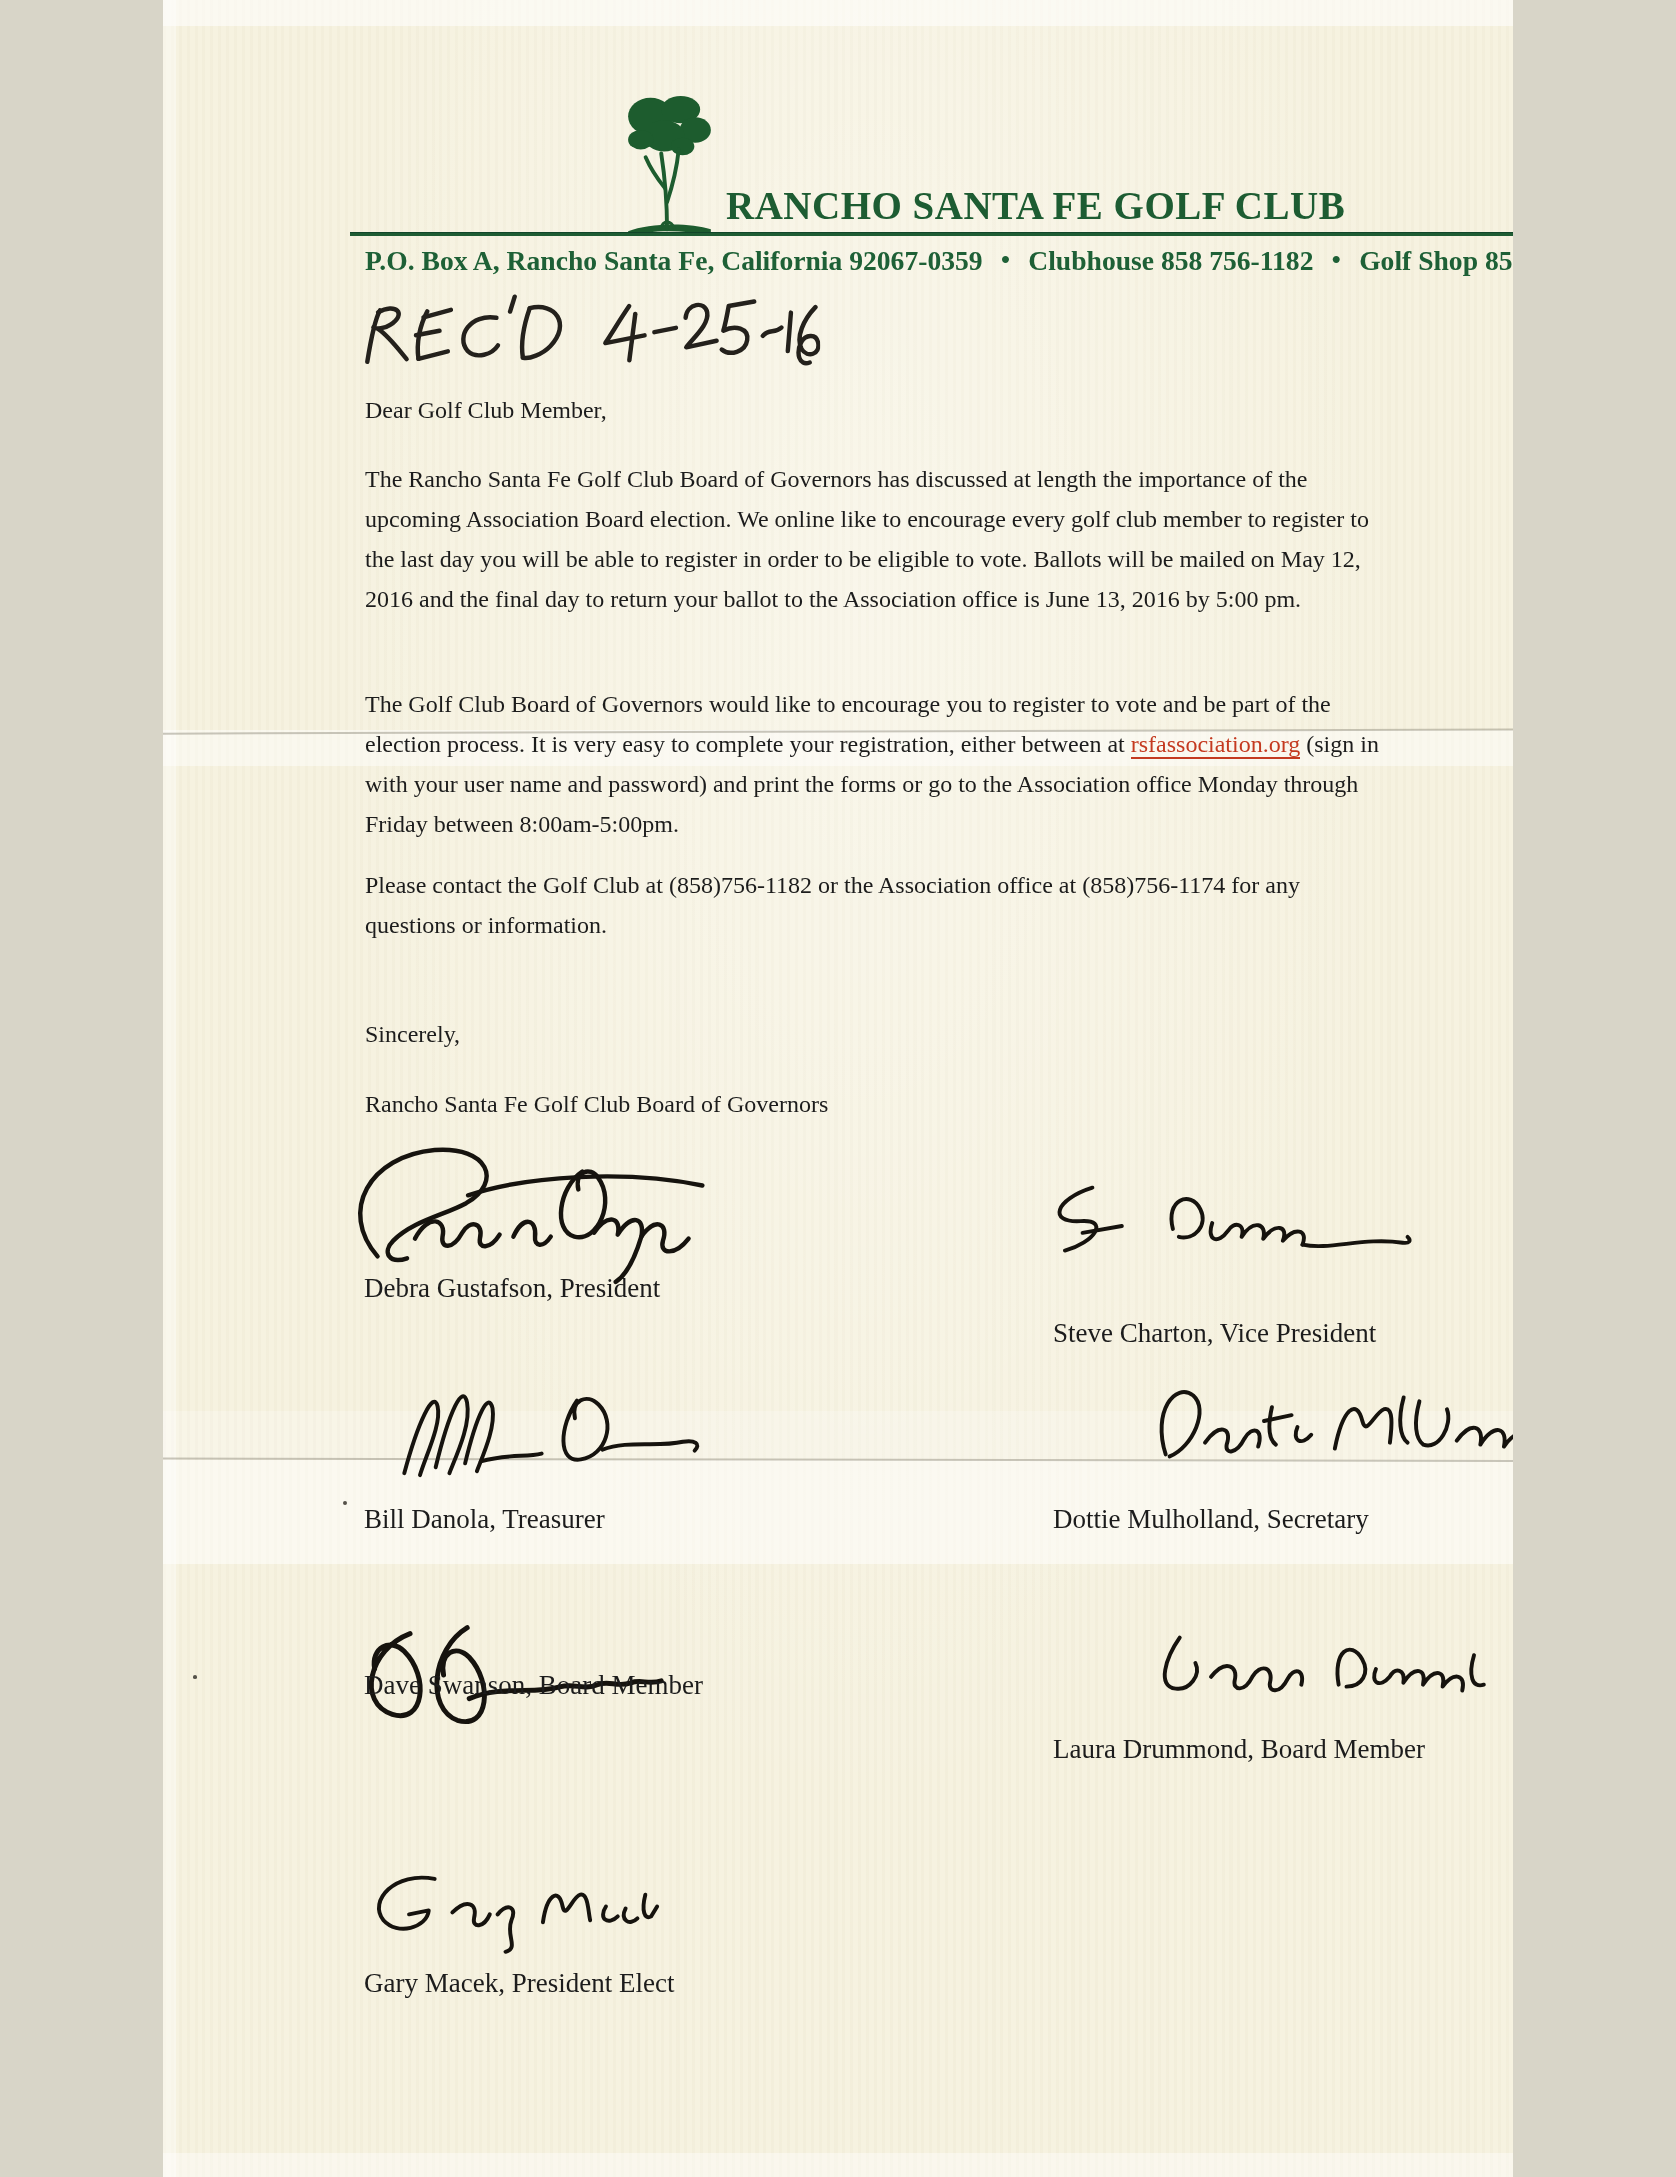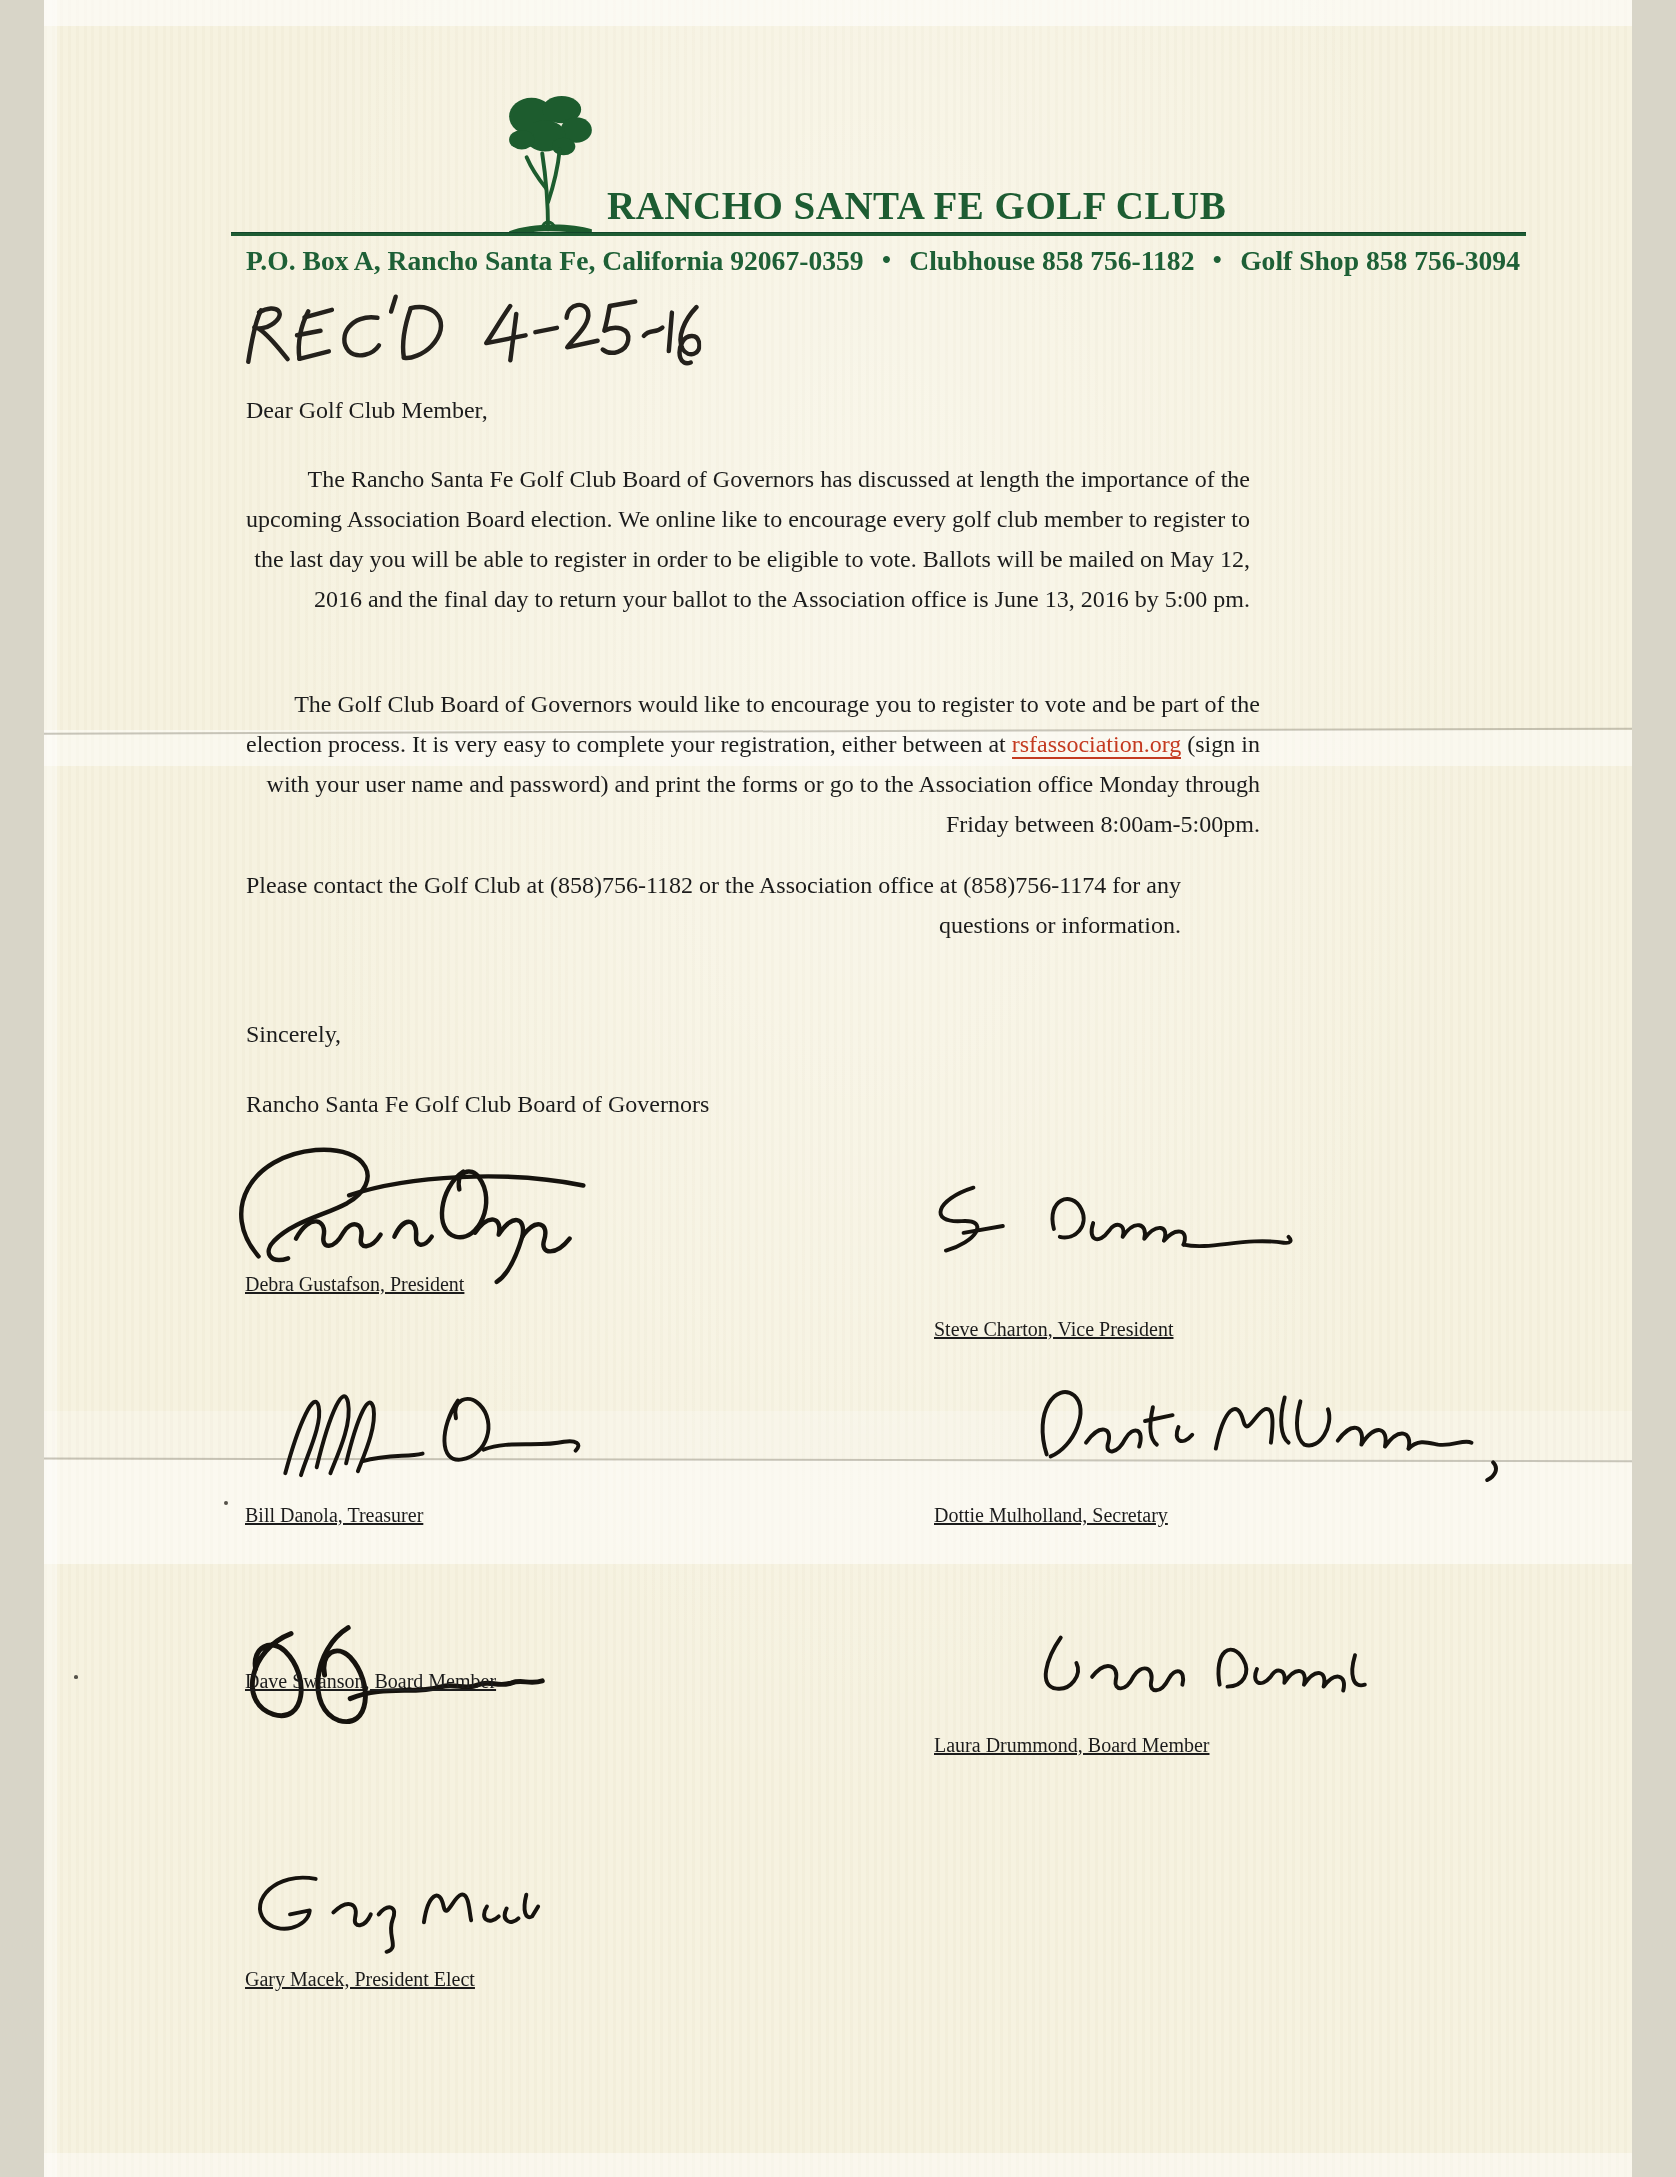--- a/index.html
+++ b/index.html
@@ -1,27 +1,26 @@
 <!DOCTYPE html>
 <html><head>
 <meta charset="utf-8">
 <style>
   html,body{margin:0;padding:0;background:#d8d5c8;}
   .page{
     position:relative;
-    width:1588px;height:2177px;
+    width:1350px;height:2177px;
     margin:0 auto;
     background-color:#f6f2e0;
     background-image:
       radial-gradient(ellipse at 52% 28%, rgba(255,255,255,0.35) 0%, rgba(255,255,255,0) 55%),
       repeating-linear-gradient(90deg, rgba(228,221,196,0.18) 0px, rgba(228,221,196,0.18) 3px, rgba(255,255,255,0) 3px, rgba(255,255,255,0) 7.9px);
     font-family:"Liberation Serif", serif;
     color:#1c1c1c;
     overflow:hidden;
-    text-align:right;
   }
   
   .band{position:absolute;left:0;width:1677px;pointer-events:none;}
   .band.top{top:0;height:25.6px;background:rgba(255,255,255,0.55);}
   .band.bottom{top:2153px;height:23.6px;background:rgba(255,255,255,0.42);}
   .band.b1{top:730px;height:36px;background:rgba(255,255,255,0.45);}
   .band.b2pre{top:1411px;height:49px;background:rgba(255,255,255,0.22);}
   .band.b2{top:1460px;height:104px;background:rgba(255,255,255,0.5);}
   .leftstrip{position:absolute;left:0;top:0;width:12.8px;height:2177px;background:rgba(255,255,255,0.4);pointer-events:none;}
   .fold{position:absolute;left:0;width:1677px;height:2px;background:rgba(138,133,118,0.45);pointer-events:none;}
@@ -49,21 +48,21 @@
   
   .recd{position:absolute;left:194px;top:292px;width:463px;height:94px;transform:rotate(-1.2deg);}
   .ink{stroke:#24211c;fill:none;stroke-linecap:round;stroke-linejoin:round;}
   .sig{position:absolute;}
   .sig path{stroke:#16130e;fill:none;stroke-linecap:round;stroke-linejoin:round;}
 
   
   .tblock{position:absolute;left:202px;font-size:24px;line-height:40px;}
   .tblock .line{white-space:nowrap;}
   .link{color:#c43a20;border-bottom:2px solid #c43a20;cursor:pointer;}
-  .label{position:absolute;font-size:20px;white-space:nowrap;text-decoration:underline;}
+  .label{position:absolute;font-size:27px;white-space:nowrap;}
   .col-l{left:201px;}
   .col-r{left:890px;}
 </style>
 </head>
 <body>
 
 <div class="page">
 
   <div class="band top"></div>
   <div class="band b1"></div>

